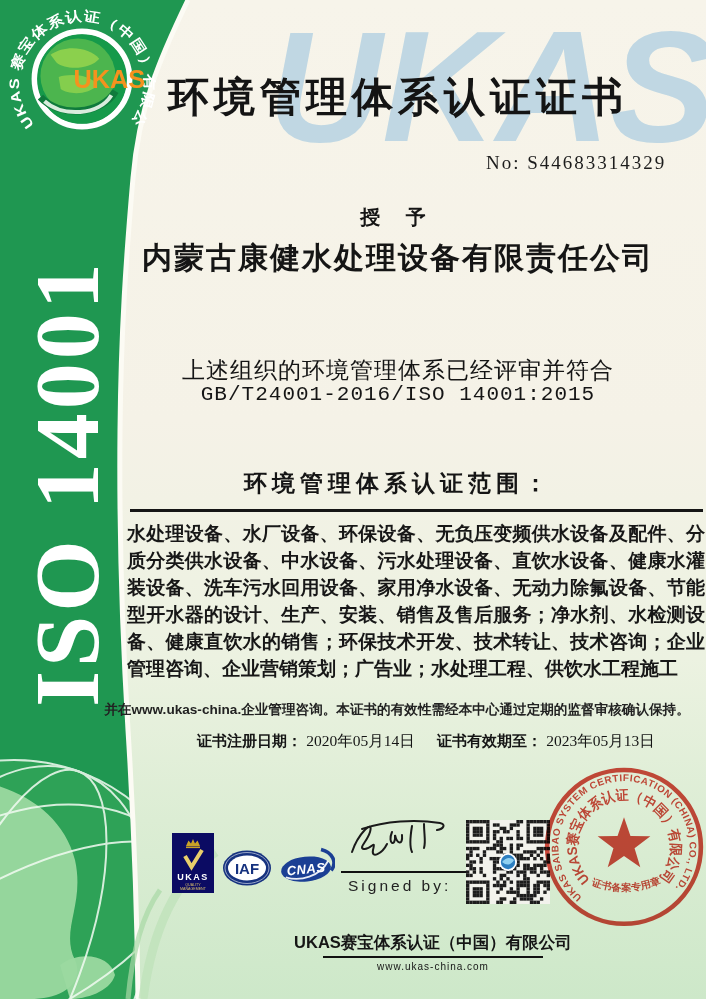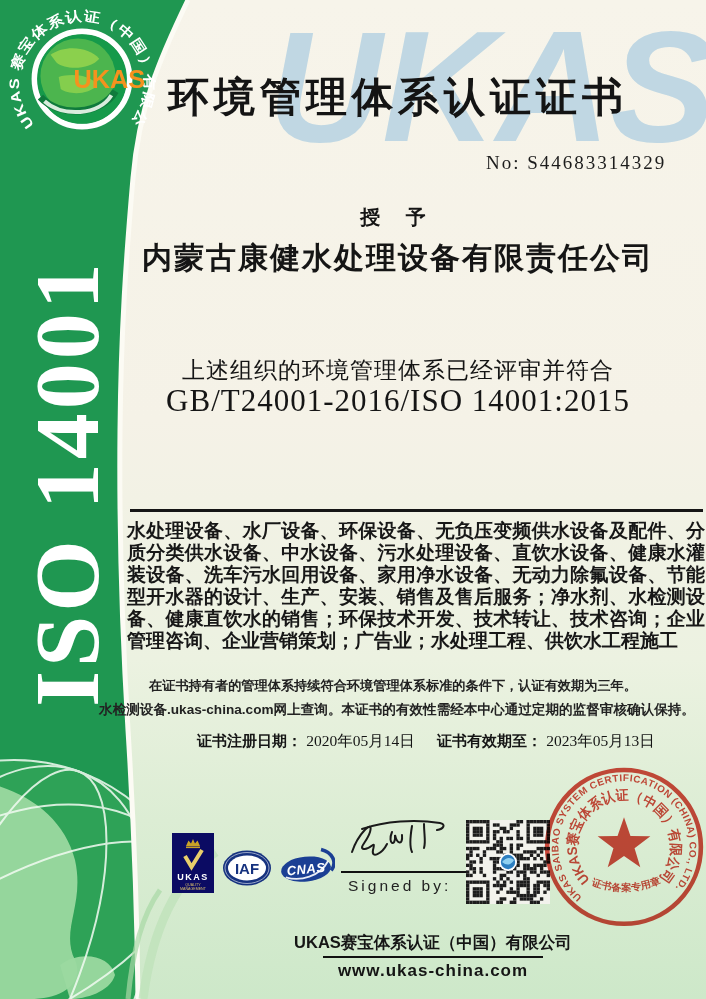--- a/index.html
+++ b/index.html
@@ -25,44 +25,44 @@
   .ctr{left:123px;width:550px;text-align:center;z-index:2;}
   .title{top:70px;font-family:"Liberation Serif","DejaVu Serif",serif;font-weight:bold;
     font-size:41px;letter-spacing:5px;color:#141414;white-space:nowrap;}
   .cert-no{left:486px;top:152px;z-index:2;font-family:"Liberation Serif","DejaVu Serif",serif;
     font-size:19px;letter-spacing:2px;color:#1c1c1c;}
   .grant{top:204px;font-weight:bold;font-size:20px;letter-spacing:10px;}
   .company{top:238px;font-family:"Liberation Serif","DejaVu Serif",serif;font-weight:bold;
     font-size:30px;letter-spacing:2px;white-space:nowrap;}
   .addr{top:296px;font-family:"Liberation Serif","DejaVu Serif",serif;font-size:15.5px;color:#33302b;}
   .conf1{top:355px;font-weight:normal;font-size:23px;letter-spacing:1px;}
-  .std{top:383px;font-family:Liberation Serif, serif;font-size:31px;letter-spacing:1px;}
+  .std{top:383px;font-family:Liberation Mono, monospace;font-size:21px;letter-spacing:1px;}
   .conf2{top:417px;font-family:"Liberation Serif","DejaVu Serif",serif;font-size:20px;letter-spacing:2px;}
   .scope-h{top:468px;font-family:"Liberation Serif","DejaVu Serif",serif;font-weight:bold;
     font-size:23px;letter-spacing:5px;}
   .rule{left:130px;top:509px;width:573px;height:3px;background:#151515;z-index:2;}
   .scope-t{left:127px;top:520px;width:578px;z-index:2;font-weight:bold;font-size:19px;
-    line-height:22px;text-align:justify;color:#171717;}
+    line-height:27px;text-align:justify;color:#171717;}
   .note1{left:96px;top:677px;width:594px;text-align:center;z-index:2;font-weight:bold;font-size:13.2px;color:#222;}
   .note2{left:92px;top:701px;width:610px;text-align:center;z-index:2;font-weight:bold;font-size:13.6px;color:#222;}
   .date-item{top:731px;z-index:2;font-size:15px;white-space:nowrap;}
   .date-item .lbl{font-weight:bold;}
   .date-item .val{font-family:"Liberation Serif","DejaVu Serif",serif;font-size:15.5px;}
   .d1{left:197px;} .d2{left:437px;}
   .badge{z-index:2;}
   .sig-svg{left:340px;top:808px;z-index:2;}
   .sig-line{left:341px;top:871px;width:133px;height:2px;background:#111;z-index:2;}
   .signed-by{left:348px;top:877px;z-index:2;font-family:Liberation Sans, sans-serif;
     font-size:15.5px;letter-spacing:3px;color:#222;}
   .qr-svg{left:466px;top:820px;z-index:2;}
   .seal-svg{left:542px;top:762px;z-index:3;opacity:.9;mix-blend-mode:multiply;}
   .f-issuer{left:283px;top:932px;width:300px;text-align:center;z-index:2;font-weight:bold;font-size:16.5px;}
   .f-line{left:323px;top:956px;width:220px;height:2px;background:#111;z-index:2;}
-  .f-url{left:283px;top:961px;width:300px;text-align:center;z-index:2;font-weight:bold;
-    font-size:17px;letter-spacing:1px;}
+  .f-url{left:283px;top:961px;width:300px;text-align:center;z-index:2;font-weight:normal;
+    font-size:10px;letter-spacing:1px;}
 </style>
 </head>
 <body>
 
 <div class="cert">
 
   <svg class="abs band-svg" width="706" height="999" viewBox="0 0 706 999">
     <defs>
       <clipPath id="bandclip">
         <path d="M0,0 L188,0 C158,62 139,108 133,178 C126,258 121,330 120,430 C119,530 122,630 128,730 C133,810 137,900 138,999 L0,999 Z"></path>
@@ -115,25 +115,25 @@
     <span>No:</span>
     <span>S44683314329</span>
   </div>
 
   <div class="abs ctr grant">授 予</div>
   <div class="abs ctr company">内蒙古康健水处理设备有限责任公司</div>
 
   <div class="abs ctr conf1">上述组织的环境管理体系已经评审并符合</div>
   <div class="abs ctr std">GB/T24001-2016/ISO 14001:2015</div>
 
+  <div class="abs ctr scope-h">环境管理体系认证范围：</div>
   <div class="abs rule"></div>
   <div class="abs scope-t">水处理设备、水厂设备、环保设备、无负压变频供水设备及配件、分质分类供水设备、中水设备、污水处理设备、直饮水设备、健康水灌装设备、洗车污水回用设备、家用净水设备、无动力除氟设备、节能型开水器的设计、生产、安装、销售及售后服务；净水剂、水检测设备、健康直饮水的销售；环保技术开发、技术转让、技术咨询；企业管理咨询、企业营销策划；广告业；水处理工程、供饮水工程施工</div>
 
-  <div class="abs note1">在证书持有者的管理体系持续符合环境管理体系标准的条件下，认证有效期为三年。</div>
-  <div class="abs note2">水检测设备.ukas-china.com网上查询。本证书的有效性需经本中心通过定期的监督审核确认保持。</div>
+  <div class="abs note2">并在www.ukas-china.企业管理咨询。本证书的有效性需经本中心通过定期的监督审核确认保持。</div>
 
   <div class="abs date-item d1">
     <span class="lbl">证书注册日期：</span>
     <span class="val">2020年05月14日</span>
   </div>
   <div class="abs date-item d2">
     <span class="lbl">证书有效期至：</span>
     <span class="val">2023年05月13日</span>
   </div>
 

